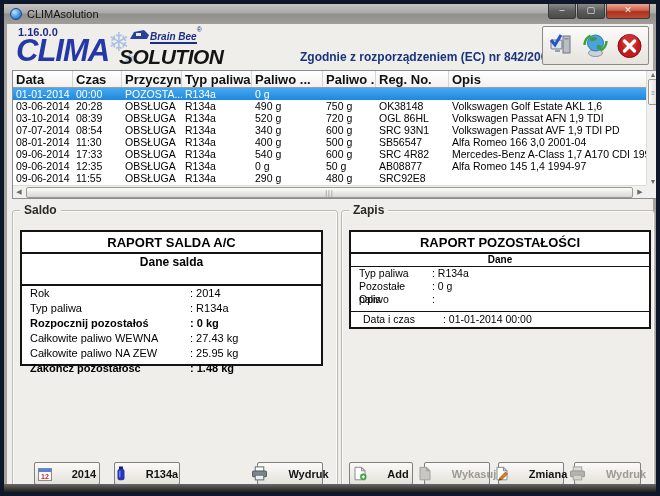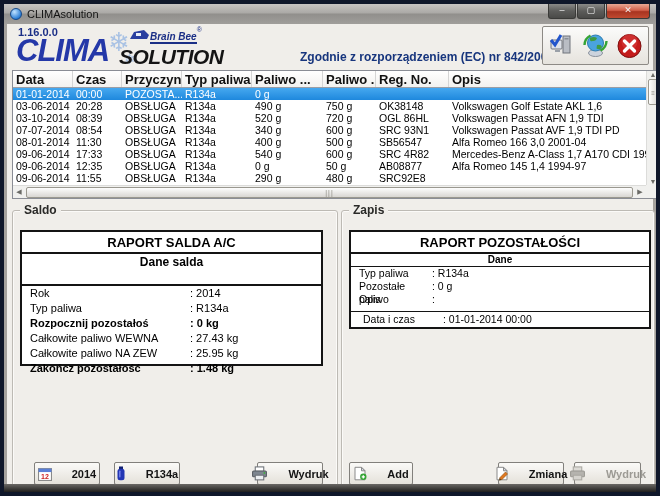--- a/index.html
+++ b/index.html
@@ -372,20 +372,27 @@
 
     <div class="btn" id="btn-add">
       <svg width="14" height="15" viewBox="0 0 14 14">
         <path d="M2 0.8 h6.5 l3.5 3.5 v9 h-10 z" fill="#fff" stroke="#8a8a8a"></path>
         <path d="M8.5 0.8 l3.5 3.5 h-3.5 z" fill="#d8dde6" stroke="#8a8a8a"></path>
         <circle cx="10.3" cy="10.3" r="3.2" fill="#35a435"></circle>
         <path d="M10.3 8.7 v3.2 M8.7 10.3 h3.2" stroke="#fff" stroke-width="1.3"></path>
       </svg>
       <span>Add</span>
     </div>
+    <div class="btn disabled" id="btn-delete">
+      <svg width="14" height="15" viewBox="0 0 14 14">
+        <path d="M2 0.8 h6.5 l3.5 3.5 v9 h-10 z" fill="#c9c7c2" stroke="#a3a19c"></path>
+        <path d="M8.5 0.8 l3.5 3.5 h-3.5 z" fill="#b3b1ac" stroke="#a3a19c"></path>
+      </svg>
+      <span>Wykasuj</span>
+    </div>
     <div class="btn" id="btn-change">
       <svg width="14" height="15" viewBox="0 0 14 14">
         <path d="M2 0.8 h6.5 l3.5 3.5 v9 h-10 z" fill="#fff" stroke="#8a8a8a"></path>
         <path d="M8.5 0.8 l3.5 3.5 h-3.5 z" fill="#d8dde6" stroke="#8a8a8a"></path>
         <path d="M4.5 11.5 L10.5 5.5 l2 2 L6.5 13.5 z" fill="#e07820" stroke="#8a5010" stroke-width="0.6"></path>
         <path d="M4.5 11.5 L4 14 L6.5 13.5 z" fill="#5a3a10"></path>
       </svg>
       <span>Zmiana</span>
     </div>
     <div class="btn disabled" id="btn-print-zapis">

